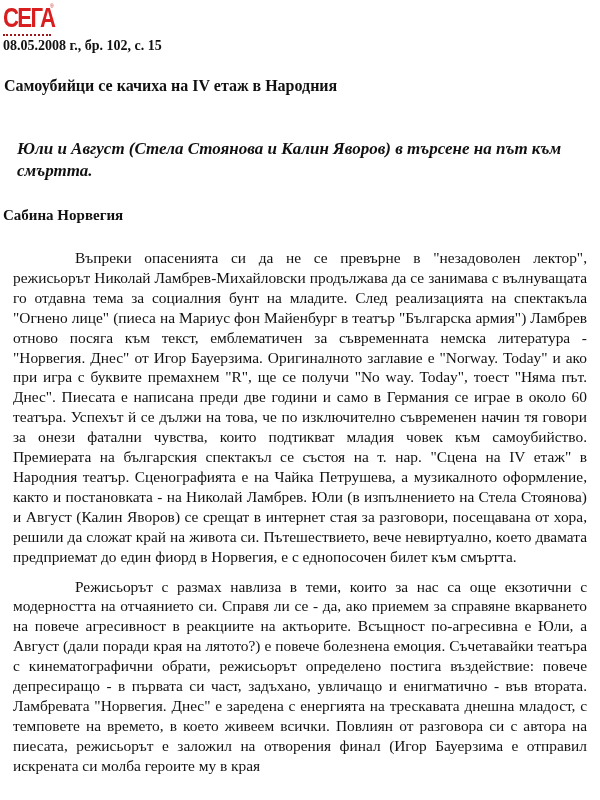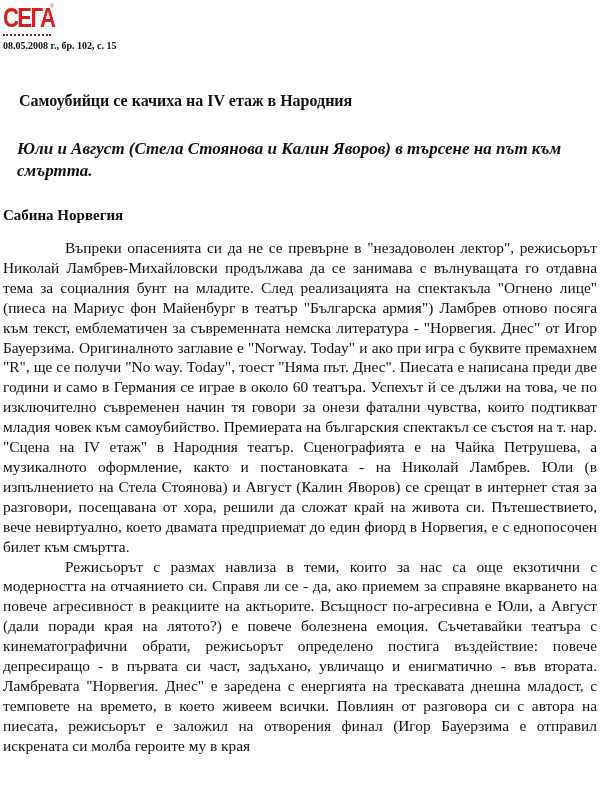--- a/index.html
+++ b/index.html
@@ -52,21 +52,21 @@
       font-size: 5px;
       color: #d81e1e;
       font-family: "Liberation Sans", sans-serif;
     }
     .meta {
       position: absolute;
       left: 3px;
       top: 37px;
       font-family: "Liberation Serif", serif;
       font-weight: bold;
-      font-size: 10px;
+      font-size: 14px;
       line-height: 18px;
       white-space: nowrap;
     }
     .headline {
       position: absolute;
       left: 3px;
       top: 75px;
       font-family: "Liberation Serif", serif;
       font-weight: bold;
       font-size: 16px;
@@ -99,36 +99,36 @@
       left: 3px;
       top: 238px;
       width: 594px;
       font-family: "Liberation Serif", serif;
       font-size: 15.4px;
       line-height: 19.9px;
       text-align: justify;
       color: #111111;
     }
     .article-body p {
-      margin: 0;
+      margin: 10px;
       text-indent: 62px;
     }
   </style>
 </head>
 <body>
 
 <div class="logo">
   <span class="logo-text">СЕГА</span>
   <span class="logo-reg">®</span>
   <div class="logo-underline"></div>
 </div>
 
 <div class="meta">08.05.2008 г., бр. 102, с. 15</div>
 
-<h1 class="headline" style="margin:16px;">Самоубийци се качиха на IV етаж в Народния</h1>
+<h1 class="headline" style="margin:1px;">Самоубийци се качиха на IV етаж в Народния</h1>
 
 <h2 class="subheadline" style="margin:14px;"> Юли и Август (Стела Стоянова и Калин Яворов) в търсене на път към смъртта.</h2>
 
 <div class="author">Сабина Норвегия</div>
 
 <div class="article-body">
   <p>Въпреки опасенията си да не се превърне в "незадоволен лектор", режисьорът Николай Ламбрев-Михайловски продължава да се занимава с вълнуващата го отдавна тема за социалния бунт на младите. След реализацията на спектакъла "Огнено лице" (пиеса на Мариус фон Майенбург в театър "Българска армия") Ламбрев отново посяга към текст, емблематичен за съвременната немска литература - "Норвегия. Днес" от Игор Бауерзима. Оригиналното заглавие е "Norway. Today" и ако при игра с буквите премахнем "R", ще се получи "No way. Today", тоест "Няма път. Днес". Пиесата е написана преди две години и само в Германия се играе в около 60 театъра. Успехът й се дължи на това, че по изключително съвременен начин тя говори за онези фатални чувства, които подтикват младия човек към самоубийство. Премиерата на българския спектакъл се състоя на т. нар. "Сцена на IV етаж" в Народния театър. Сценографията е на Чайка Петрушева, а музикалното оформление, както и постановката - на Николай Ламбрев. Юли (в изпълнението на Стела Стоянова) и Август (Калин Яворов) се срещат в интернет стая за разговори, посещавана от хора, решили да сложат край на живота си. Пътешествието, вече невиртуално, което двамата предприемат до един фиорд в Норвегия, е с еднопосочен билет към смъртта.</p>
   <p>Режисьорът с размах навлиза в теми, които за нас са още екзотични с модерността на отчаянието си. Справя ли се - да, ако приемем за справяне вкарването на повече агресивност в реакциите на актьорите. Всъщност по-агресивна е Юли, а Август (дали поради края на лятото?) е повече болезнена емоция. Съчетавайки театъра с кинематографични обрати, режисьорът определено постига въздействие: повече депресиращо - в първата си част, задъхано, увличащо и енигматично - във втората. Ламбревата "Норвегия. Днес" е заредена с енергията на трескавата днешна младост, с темповете на времето, в което живеем всички. Повлиян от разговора си с автора на пиесата, режисьорът е заложил на отворения финал (Игор Бауерзима е отправил искрената си молба героите му в края</p>
 </div>
 

